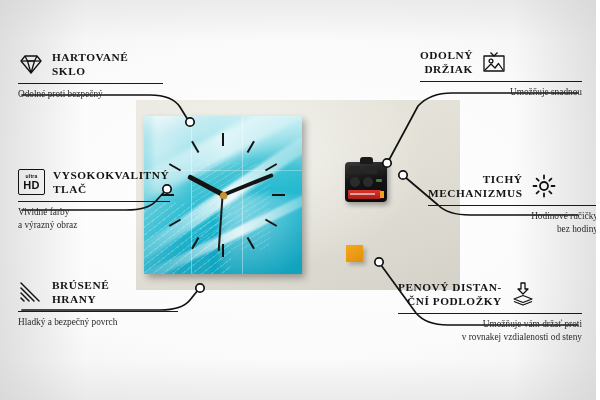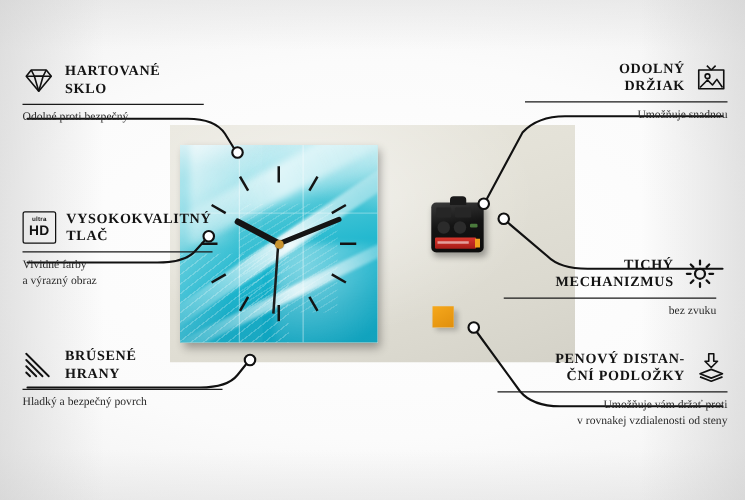--- a/index.html
+++ b/index.html
@@ -122,21 +122,21 @@
     font-family:"Liberation Serif", serif;font-weight:bold;
     font-size:11.3px;letter-spacing:.55px;color:#141414;line-height:1.28;
     text-transform:uppercase;
   }
   .co-rule{height:1.4px;background:#1a1a1a;margin:4px 0 4px 0;}
   .co-desc{
     font-family:"Liberation Serif", serif;font-size:9.3px;color:#2a2a2a;line-height:1.42;
   }
   .left .co-head{justify-content:flex-start;}
   .left .co-title,.left .co-desc{text-align:left;}
-  .right .co-head{justify-content:flex-end;}
+  .right .co-head{justify-content:flex-start;}
   .right .co-title,.right .co-desc{text-align:right;}
   .ico{width:26px;height:26px;flex:0 0 26px;display:block;}
   .ico svg{display:block;width:26px;height:26px;}
 
   .hdbox{
     width:25px;height:24px;border:1.6px solid #111;border-radius:2px;
     display:flex;flex-direction:column;align-items:center;justify-content:center;
     font-family:"Liberation Sans", sans-serif;color:#111;line-height:1;flex:0 0 25px;
   }
   .hdbox .u{font-size:5px;letter-spacing:.2px;font-weight:bold;}
@@ -299,39 +299,40 @@
           <circle cx="10" cy="12" r="1.9"></circle>
           <path d="M4 21 L10 15 L14 19 L17.5 14.5 L22 21"></path>
         </g>
           </svg>
       </span>
     </div>
     <div class="co-rule" style="width:162px;margin-left:auto;"></div>
     <div class="co-desc">Umožňuje snadnou</div>
   </div>
 
-  <div class="callout right" style="left:403px;top:172px;width:170px;margin-top:33px;">
+  <div class="callout right" style="left:428px;top:172px;width:170px;">
     <div class="co-head">
       <div>
         <div class="co-title">TICHÝ</div>
         <div class="co-title">MECHANIZMUS</div>
       </div>
       <span class="ico">
         <svg viewBox="0 0 26 26">
             <g fill="none" stroke="#111" stroke-width="1.8" stroke-linecap="round" stroke-linejoin="round">
           <circle cx="13" cy="13" r="4"></circle>
           <path d="M13 2.5 v3 M13 20.5 v3 M2.5 13 h3 M20.5 13 h3
                    M5.6 5.6 l2.1 2.1 M18.3 18.3 l2.1 2.1
                    M20.4 5.6 l-2.1 2.1 M7.7 18.3 l-2.1 2.1"></path>
         </g>
           </svg>
       </span>
     </div>
     <div class="co-rule" style="width:170px;margin-left:auto;"></div>
-    <div class="co-desc">bez zvuku</div>
+    <div class="co-desc">Hodinové ručičky</div>
+    <div class="co-desc">bez hodiny</div>
   </div>
 
   <div class="callout right" style="left:398px;top:280px;width:184px;">
     <div class="co-head">
       <div>
         <div class="co-title">PENOVÝ DISTAN-</div>
         <div class="co-title">ČNÍ PODLOŽKY</div>
       </div>
       <span class="ico">
         <svg viewBox="0 0 26 26">

